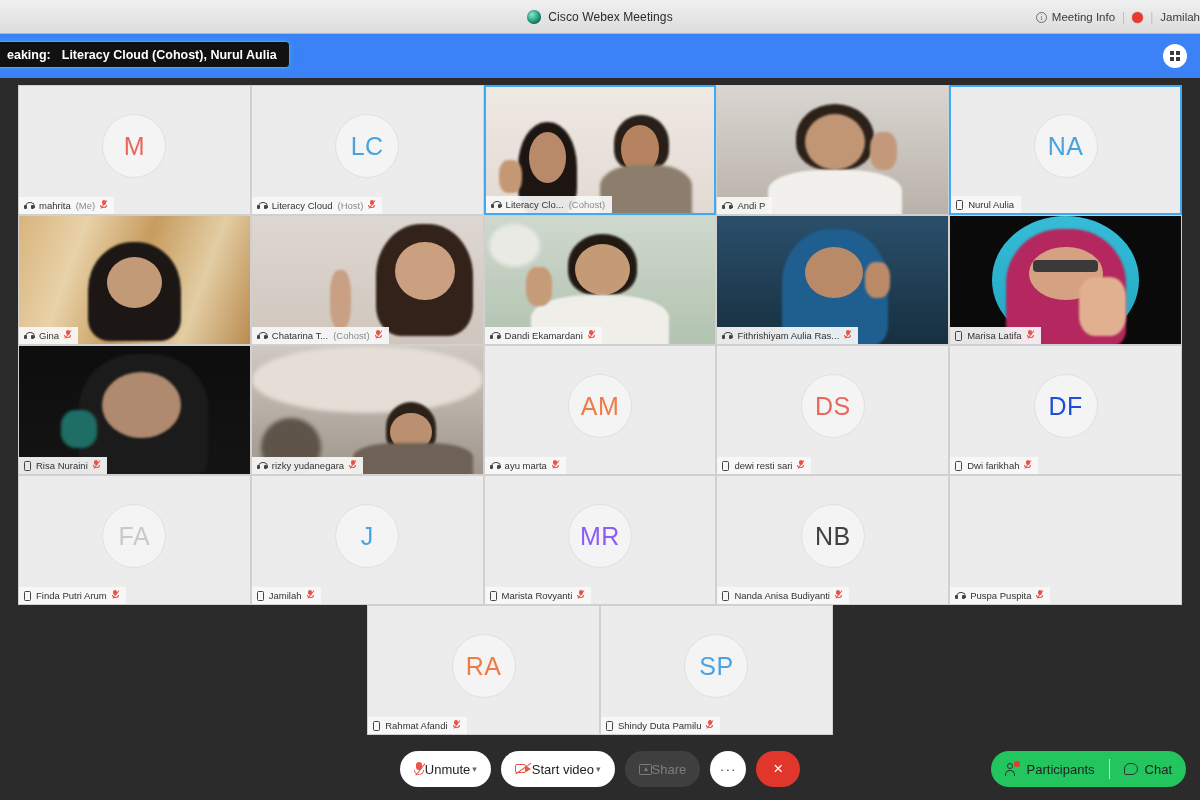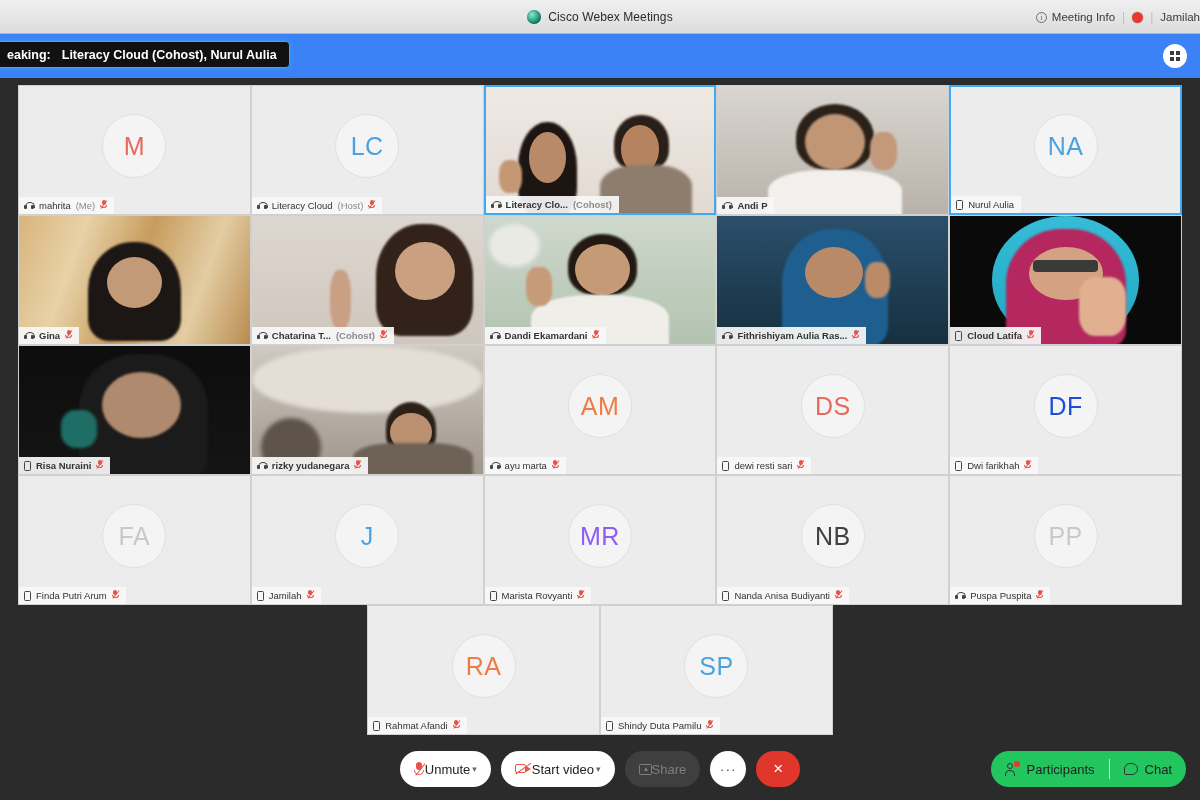--- a/index.html
+++ b/index.html
@@ -84,21 +84,21 @@
   .grid-row { display: flex; }
   .grid-row.bottom { justify-content: center; }
   .tile {
     position: relative;
     width: 232.8px; height: 130px;
     background: #ececec;
     overflow: hidden;
     border: 0.5px solid #d0d0d0;
   }
   .tile.active { border: 2px solid #3fa9f5; }
-  .tile.video { background: #1a1a1a; font-weight: bold; }
+  .tile.video { background: #1a1a1a; }
 
   
   .avatar {
     position: absolute; left: 50%; top: 47%;
     transform: translate(-50%, -50%);
     width: 64px; height: 64px; border-radius: 50%;
     background: #f4f4f4; border: 1px solid #e0e0e0;
     display: flex; align-items: center; justify-content: center;
     font-size: 25px; letter-spacing: .5px;
   }
@@ -411,21 +411,21 @@
             <div class="face" style="left: 18%; top: 0%; width: 64%; height: 100%; background: linear-gradient(rgb(54, 188, 214), rgb(31, 167, 194)); filter: blur(0.5px);"></div>
             <div class="face" style="left: 24%; top: 10%; width: 52%; height: 92%; background: rgb(180, 39, 95); border-radius: 46% 46% 14% 14%; filter: blur(1px);"></div>
             <div class="face" style="left: 34%; top: 24%; width: 32%; height: 42%; background: rgb(213, 161, 131); border-radius: 50%; filter: blur(0.7px);"></div>
             <div class="face" style="left: 36%; top: 34%; width: 28%; height: 10%; background: rgb(58, 58, 58); border-radius: 4px; filter: blur(0.6px);"></div>
             <div class="face" style="left: 56%; top: 48%; width: 20%; height: 46%; background: rgb(224, 176, 145); border-radius: 34%; filter: blur(1px);"></div>
           </div>
           <div class="nameplate">
             <span class="dev-icon">
               <span class="icon-phone"></span>
             </span>
-            <span>Cloud Latifa</span>
+            <span>Marisa Latifa</span>
             <span class="mic-off"><span style="display:inline-block;position:relative;width:7px;height:10px;"><span style="position:absolute;left:1.5px;top:0;width:4px;height:5.5px;border-radius:2px;background:#e8544a;"></span><span style="position:absolute;left:0;top:5px;width:7px;height:3.5px;border:1px solid #e8544a;border-top:none;border-radius:0 0 4px 4px;"></span><span style="position:absolute;left:-1px;top:4.5px;width:10px;height:1px;background:#e8544a;transform:rotate(-52deg);"></span></span></span>
           </div>
         </div>
       </div>
       <div class="grid-row">
         <div class="tile video">
           <div class="vid" style="background: linear-gradient(rgb(13, 13, 13), rgb(20, 20, 20));">
             <div class="face" style="left: 26%; top: 6%; width: 56%; height: 96%; background: rgb(27, 27, 27); border-radius: 44% 44% 14% 14%; filter: blur(1.3px);"></div>
             <div class="face" style="left: 36%; top: 20%; width: 34%; height: 52%; background: rgb(176, 138, 110); border-radius: 50%; filter: blur(0.8px);"></div>
             <div class="face" style="left: 18%; top: 50%; width: 16%; height: 30%; background: rgb(30, 110, 102); border-radius: 40%; filter: blur(1.6px);"></div>
@@ -534,23 +534,20 @@
           </div>
           <div class="nameplate">
             <span class="dev-icon">
               <span class="icon-phone"></span>
             </span>
             <span>Nanda Anisa Budiyanti</span>
             <span class="mic-off"><span style="display:inline-block;position:relative;width:7px;height:10px;"><span style="position:absolute;left:1.5px;top:0;width:4px;height:5.5px;border-radius:2px;background:#e8544a;"></span><span style="position:absolute;left:0;top:5px;width:7px;height:3.5px;border:1px solid #e8544a;border-top:none;border-radius:0 0 4px 4px;"></span><span style="position:absolute;left:-1px;top:4.5px;width:10px;height:1px;background:#e8544a;transform:rotate(-52deg);"></span></span></span>
           </div>
         </div>
         <div class="tile">
-          <div class="avatar" style="color: rgb(201, 201, 201);">
-            <span>PP</span>
-          </div>
           <div class="nameplate">
             <span class="dev-icon">
               <span class="icon-headset"></span>
             </span>
             <span>Puspa Puspita</span>
             <span class="mic-off"><span style="display:inline-block;position:relative;width:7px;height:10px;"><span style="position:absolute;left:1.5px;top:0;width:4px;height:5.5px;border-radius:2px;background:#e8544a;"></span><span style="position:absolute;left:0;top:5px;width:7px;height:3.5px;border:1px solid #e8544a;border-top:none;border-radius:0 0 4px 4px;"></span><span style="position:absolute;left:-1px;top:4.5px;width:10px;height:1px;background:#e8544a;transform:rotate(-52deg);"></span></span></span>
           </div>
         </div>
       </div>
       <div class="grid-row bottom">

